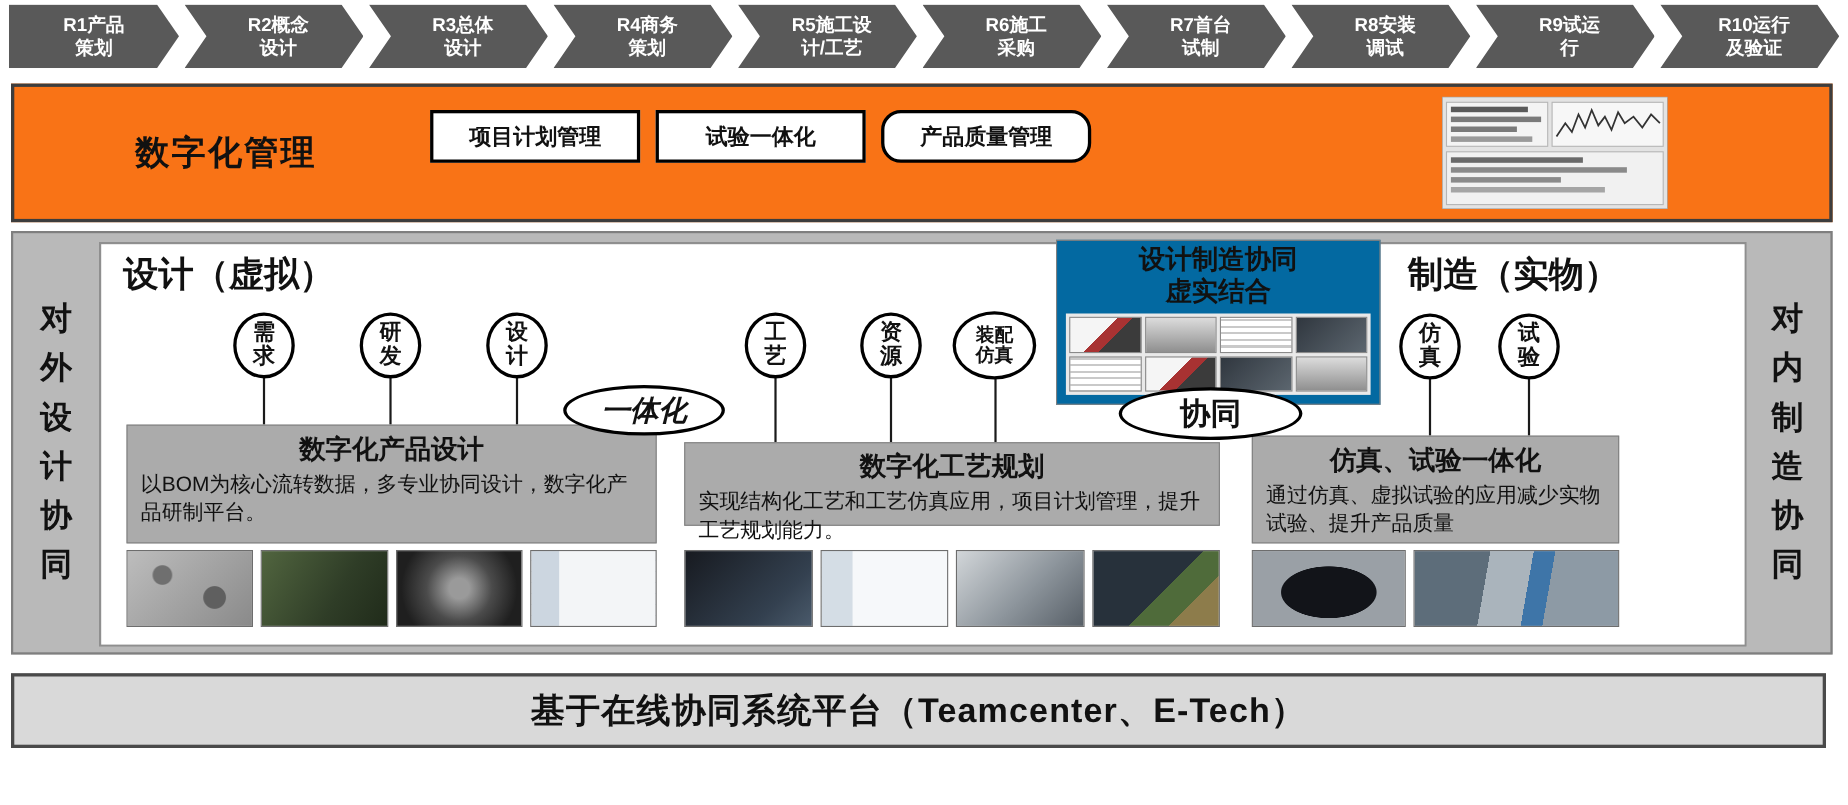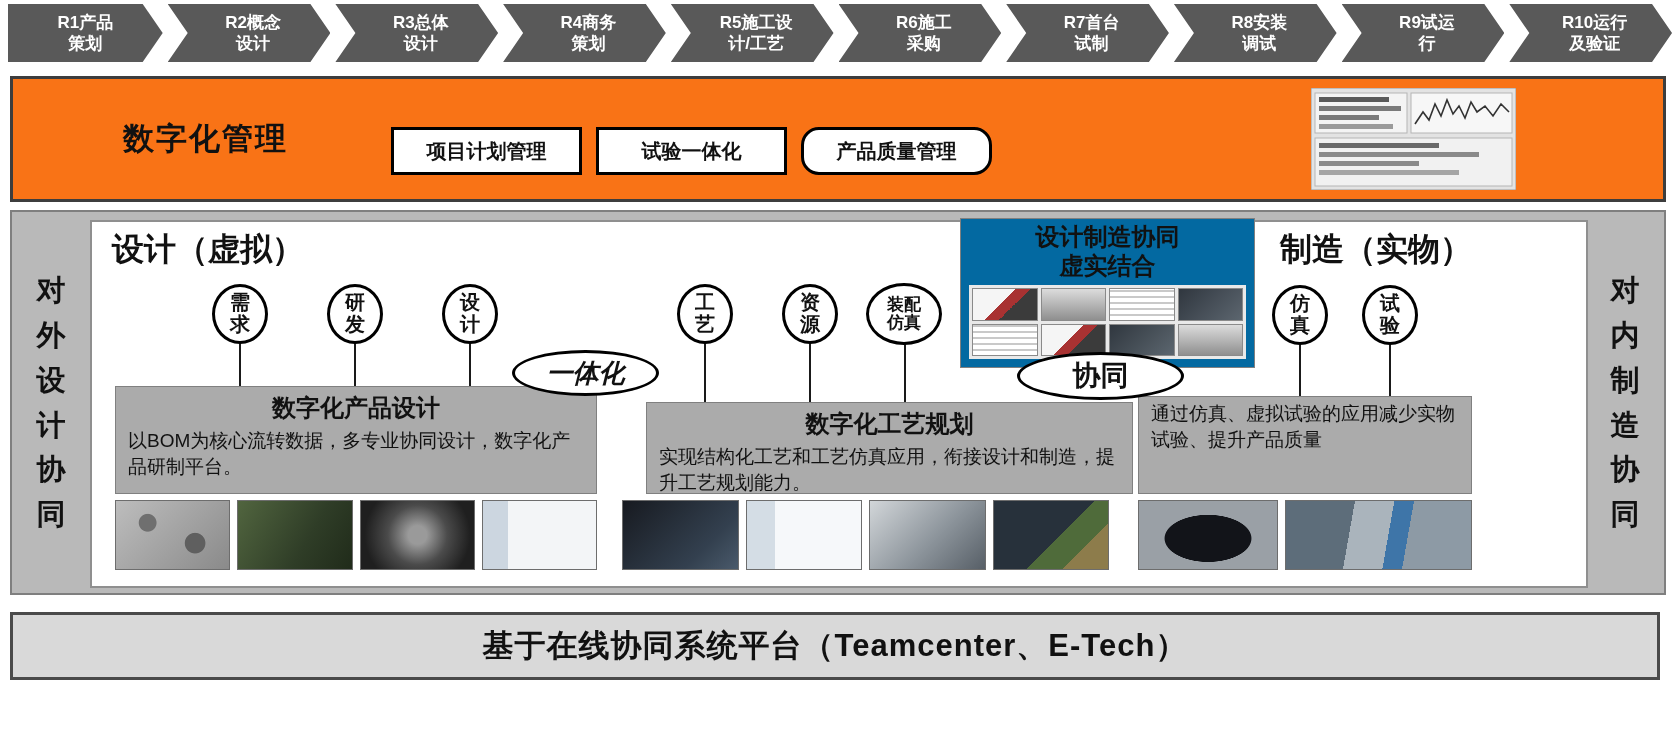--- a/index.html
+++ b/index.html
@@ -16,21 +16,21 @@
     display:flex; align-items:center; justify-content:center; text-align:center;
     clip-path:polygon(0 0, calc(100% - 20px) 0, 100% 50%, calc(100% - 20px) 100%, 0 100%, 20px 50%);
     padding-left:8px;
   }
   .chevron.first { clip-path:polygon(0 0, calc(100% - 20px) 0, 100% 50%, calc(100% - 20px) 100%, 0 100%); padding-left:0; }
 
   
   .mgmt-band { position:absolute; left:10px; top:76px; width:1650px; height:120px; background:#f97316; border:3px solid #3d3d3d; }
   .mgmt-title { position:absolute; left:110px; top:50%; transform:translateY(-50%); font-size:31px; font-weight:bold; letter-spacing:2px; }
   .mgmt-btn {
-    position:absolute; top:48px; height:42px; width:185px; background:#fff; border:3px solid #000;
+    position:absolute; top:21px; height:42px; width:185px; background:#fff; border:3px solid #000;
     display:flex; align-items:center; justify-content:center; font-size:20px; font-weight:bold;
   }
   .mb0 { left:378px; } .mb1 { left:583px; } .mb2 { left:788px;border-radius:18px; } .mb3 { left:993px; }
   .dash-shot { position:absolute; left:1298px; top:9px; width:205px; height:102px; }
 
   
   .main-section { position:absolute; left:10px; top:210px; width:1656px; height:385px; background:#b9b9b9; border:2px solid #7f7f7f; box-sizing:border-box; }
   .inner-panel { position:absolute; left:78px; top:8px; width:1498px; height:368px; background:#ffffff; border:2px solid #8f8f8f; box-sizing:border-box; }
   .side-strip {
     position:absolute; top:0; width:78px; height:100%; display:flex; align-items:center; justify-content:center;
@@ -196,25 +196,26 @@
         <div class="mtile m-a"></div>
         <div class="mtile m-d"></div>
         <div class="mtile m-b"></div>
       </div>
     </div>
 
     <div class="gray-box" style="left:103px; top:174px; width:482px; height:108px;">
       <div class="box-title">数字化产品设计</div>
       <div class="box-body">以BOM为核心流转数据，多专业协同设计，数字化产品研制平台。</div>
     </div>
-    <div class="gray-box" style="left:634px; top:190px; width:487px; height:92px;">
+    <div class="gray-box" style="left:610px; top:190px; width:487px; height:76px;">
       <div class="box-title">数字化工艺规划</div>
-      <div class="box-body">实现结构化工艺和工艺仿真应用，衔接设计和制造，提升工艺规划能力。</div>
+      <div class="box-body">实现结构化工艺和工艺仿真应用，项目计划管理，提升工艺规划能力。</div>
     </div>
     <div class="gray-box" style="left:1126px; top:184px; width:334px; height:98px;">
+      <div class="box-title">仿真、试验一体化</div>
       <div class="box-body">通过仿真、虚拟试验的应用减少实物试验、提升产品质量</div>
     </div>
 
     <div class="thumb-strip" style="left:103px; top:288px; width:482px;">
       <div class="thumb grow t1"></div>
       <div class="thumb grow t2"></div>
       <div class="thumb grow t3"></div>
       <div class="thumb grow t4"></div>
     </div>
     <div class="thumb-strip" style="left:610px; top:288px; width:487px;">

